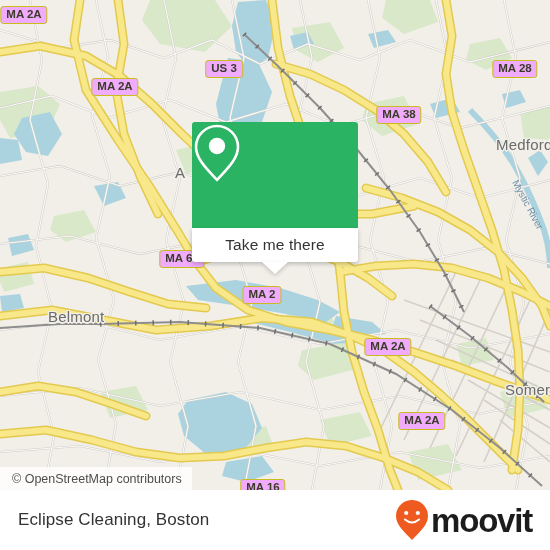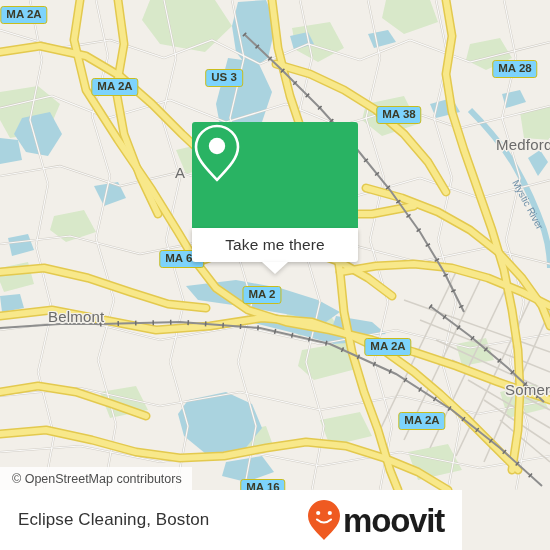--- a/index.html
+++ b/index.html
@@ -22,21 +22,21 @@
     text-shadow: -1.5px 0 #f2efe9, 1.5px 0 #f2efe9, 0 -1.5px #f2efe9, 0 1.5px #f2efe9,
                  -1px -1px #f2efe9, 1px 1px #f2efe9, -1px 1px #f2efe9, 1px -1px #f2efe9;
     pointer-events:none;
   }
   .water-label {
     position:absolute; color:#6d8fa8; font-size:10px; white-space:nowrap;
     font-family:"Liberation Sans", sans-serif; pointer-events:none;
   }
   
   .shield {
-    position:absolute; background:#7dd3fc; border:1.5px solid #c9bd1d;
+    position:absolute; background:#f0abfc; border:1.5px solid #c9bd1d;
     border-radius:3px; color:#3b3b28; font-size:11.5px; font-weight:bold;
     padding:1px 5px 2px 5px; line-height:13px; white-space:nowrap;
     font-family:"Liberation Sans", sans-serif; transform:translate(-50%,-50%);
   }
 
   
   #popup { position:absolute; left:192px; top:122px; width:166px; }
   #popup-green {
     background:#29b363; height:106px; border-radius:3px 3px 0 0;
     display:flex; align-items:center; justify-content:center;
@@ -57,21 +57,21 @@
   
   #attribution {
     position:absolute; left:0; top:467px; height:23px;
     background:rgba(255,255,255,.80); display:flex; align-items:center;
     padding:0 10px 0 12px; color:#4d4d4d; font-size:12.5px;
     font-family:"Liberation Sans", sans-serif; white-space:nowrap;
   }
 
   
   #footer {
-    position:absolute; left:0; top:490px; width:462px; height:60px;
+    position:absolute; left:0; top:490px; width:550px; height:60px;
     background:#ffffff; display:flex; align-items:center;
     justify-content:space-between; padding:0 18px 0 18px;
   }
   #footer-title { color:#333333; font-size:17px; white-space:nowrap; letter-spacing:.1px; }
   #logo { display:flex; align-items:center; gap:2px; }
   #logo-word { color:#1c1c1c; font-size:33px; font-weight:bold; letter-spacing:-1.2px; line-height:33px; }
 </style>
 </head>
 <body>
 
@@ -231,21 +231,21 @@
 
     <div class="place-label" style="left:175px;top:164px;">A</div>
     <div class="place-label" style="left:476px;top:136px;margin-left:20px;">Medford</div>
     <div class="place-label" style="left:48px;top:308px;">Belmont</div>
     <div class="place-label" style="left:505px;top:381px;">Somer</div>
 
     <div class="water-label" style="left:520px;top:178px;transform:rotate(62deg);transform-origin:left top;">Mystic River</div>
 
     <div class="shield" style="left:24px;top:15px;">MA 2A</div>
     <div class="shield" style="left:115px;top:87px;">MA 2A</div>
-    <div class="shield" style="left:224px;top:69px;margin-top:9px;">US 3</div>
+    <div class="shield" style="left:224px;top:69px;">US 3</div>
     <div class="shield" style="left:399px;top:89px;margin-top:26px;">MA 38</div>
     <div class="shield" style="left:515px;top:69px;">MA 28</div>
     <div class="shield" style="left:152px;top:259px;margin-left:30px;">MA 60</div>
     <div class="shield" style="left:262px;top:295px;">MA 2</div>
     <div class="shield" style="left:388px;top:347px;">MA 2A</div>
     <div class="shield" style="left:422px;top:421px;">MA 2A</div>
     <div class="shield" style="left:263px;top:488px;">MA 16</div>
 
     <div id="attribution">© OpenStreetMap contributors</div>
 

